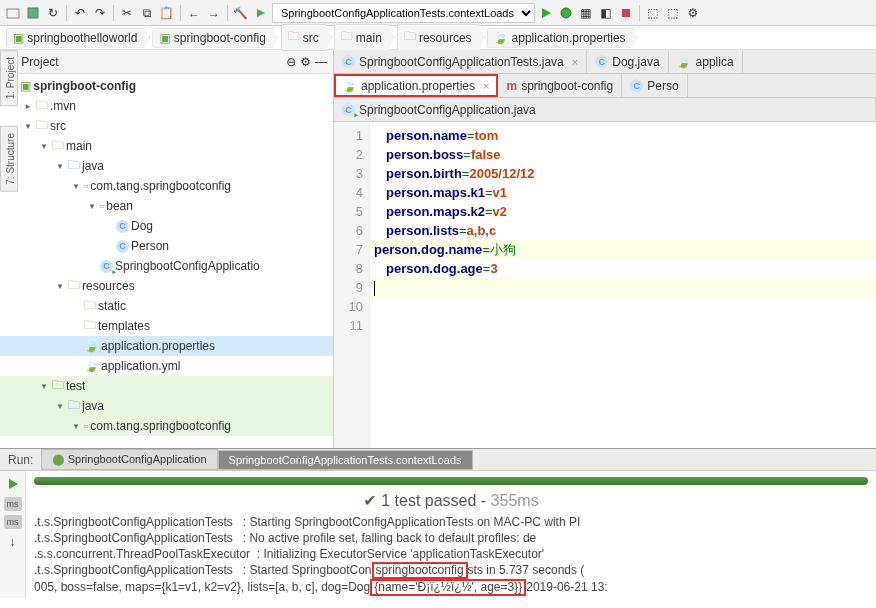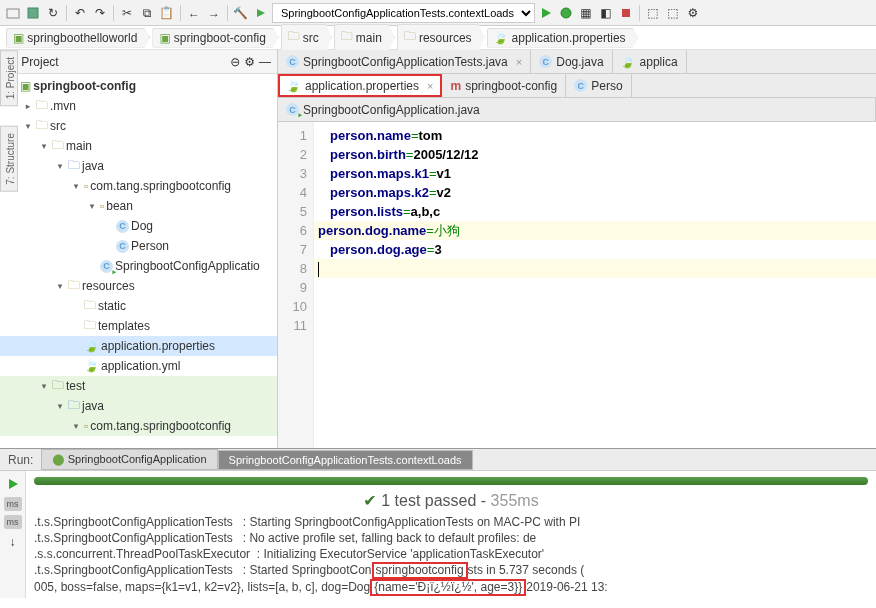--- a/index.html
+++ b/index.html
@@ -4,38 +4,38 @@
 <style>
 * { margin:0; padding:0; box-sizing:border-box; font-family:"Segoe UI",Arial,sans-serif; }
 body { width:876px; height:608px; background:#fff; overflow:hidden; font-size:12px; color:#333; }
 .toolbar { height:26px; background:#f2f2f2; border-bottom:1px solid #ccc; display:flex; align-items:center; padding:0 4px; gap:2px; }
 .tb-btn { width:18px; height:18px; display:flex; align-items:center; justify-content:center; border-radius:2px; cursor:pointer; }
 .tb-sep { width:1px; height:16px; background:#ccc; margin:0 2px; }
 .run-select { height:20px; font-size:11px; border:1px solid #ccc; background:#fff; padding:0 4px; }
 .breadcrumb { height:24px; background:#fff; border-bottom:1px solid #e0e0e0; display:flex; align-items:center; padding:0 6px; gap:2px; font-size:12px; }
 .crumb { display:flex; align-items:center; gap:3px; padding:2px 6px; background:#f5f5f5; border:1px solid #ddd; border-radius:2px; clip-path:polygon(0 0,calc(100% - 6px) 0,100% 50%,calc(100% - 6px) 100%,0 100%); padding-right:12px; }
 .main { display:flex; height:398px; }
-.proj-panel { width:278px; border-right:1px solid #ccc; display:flex; flex-direction:column; background:#fff; }
+.proj-panel { width:334px; border-right:1px solid #ccc; display:flex; flex-direction:column; background:#fff; }
 .proj-header { height:24px; background:#f5f5f5; border-bottom:1px solid #ddd; display:flex; align-items:center; padding:0 6px; gap:4px; font-size:12px; }
 .tree { flex:1; overflow:auto; padding:2px 0; }
 .tree-row { display:flex; align-items:center; height:20px; padding:0 4px; gap:2px; cursor:pointer; white-space:nowrap; }
 .tree-row.sel { background:#d4e8ff; }
 .arrow { width:12px; font-size:9px; color:#666; text-align:center; }
 .editor-area { flex:1; display:flex; flex-direction:column; }
 .tabs-row { display:flex; height:24px; background:#ececec; border-bottom:1px solid #ccc; }
 .tab { display:flex; align-items:center; gap:4px; padding:0 8px; border-right:1px solid #ccc; background:#ececec; font-size:12px; cursor:pointer; position:relative; }
 .tab.active { background:#fff; }
 .tab.hl { outline:2px solid #e03030; outline-offset:-2px; }
 .tab .close { color:#999; font-size:11px; margin-left:4px; }
 .code { flex:1; display:flex; font-family:"Consolas","Courier New",monospace; font-size:13px; }
 .gutter { width:36px; background:#f5f5f5; border-right:1px solid #eee; text-align:right; color:#999; padding:4px 6px 0 0; line-height:19px; }
 .lines { flex:1; padding:4px 0 0 16px; line-height:19px; }
 .k { color:#000080; font-weight:bold; }
 .eq { color:#008000; }
-.v { color:#000000; font-weight:bold; }
+.v { color:#c2410c; font-weight:bold; }
 .it { }
 .cjk { color:#008000; }
 .caret { display:inline-block; width:1px; height:15px; background:#000; vertical-align:middle; }
 .line.hl { background:#fffce6; margin-left:-16px; padding-left:4px; }
 .run-panel { border-top:1px solid #999; height:128px; display:flex; flex-direction:column; background:#fff; }
 .run-tabs { height:22px; background:#ececec; display:flex; align-items:center; font-size:12px; border-bottom:1px solid #ccc; }
 .run-tabs .lbl { padding:0 8px; color:#555; }
 .run-tab { padding:3px 10px; background:#dcdcdc; border:1px solid #bbb; font-size:11px; }
 .run-tab.active { background:#888; color:#fff; }
 .run-body { flex:1; display:flex; }
@@ -286,20 +286,21 @@
           <div>5</div>
           <div>6</div>
           <div>7</div>
           <div>8</div>
           <div>9</div>
           <div>10</div>
           <div>11</div>
         </div>
       <div class="lines" id="lines">
           <div class="line"><span class="k">person.name</span><span class="eq">=</span><span class="v">tom</span></div>
+          <div class="line"><span class="k">person.boss</span><span class="eq">=</span><span class="v">false</span></div>
           <div class="line"><span class="k">person.birth</span><span class="eq">=</span><span class="v">2005/12/12</span></div>
           <div class="line"><span class="k">person.maps.</span><span class="k it">k1</span><span class="eq">=</span><span class="v">v1</span></div>
           <div class="line"><span class="k">person.maps.</span><span class="k it">k2</span><span class="eq">=</span><span class="v">v2</span></div>
           <div class="line"><span class="k">person.lists</span><span class="eq">=</span><span class="v">a,b,c</span></div>
           <div class="line hl"><span class="k">person.dog.name</span><span class="eq">=</span><span class="cjk">小狗</span></div>
           <div class="line"><span class="k">person.dog.age</span><span class="eq">=</span><span class="v">3</span></div>
           <div class="line hl"><span class="caret"></span></div>
           <div class="line"></div>
         </div>
     </div>

